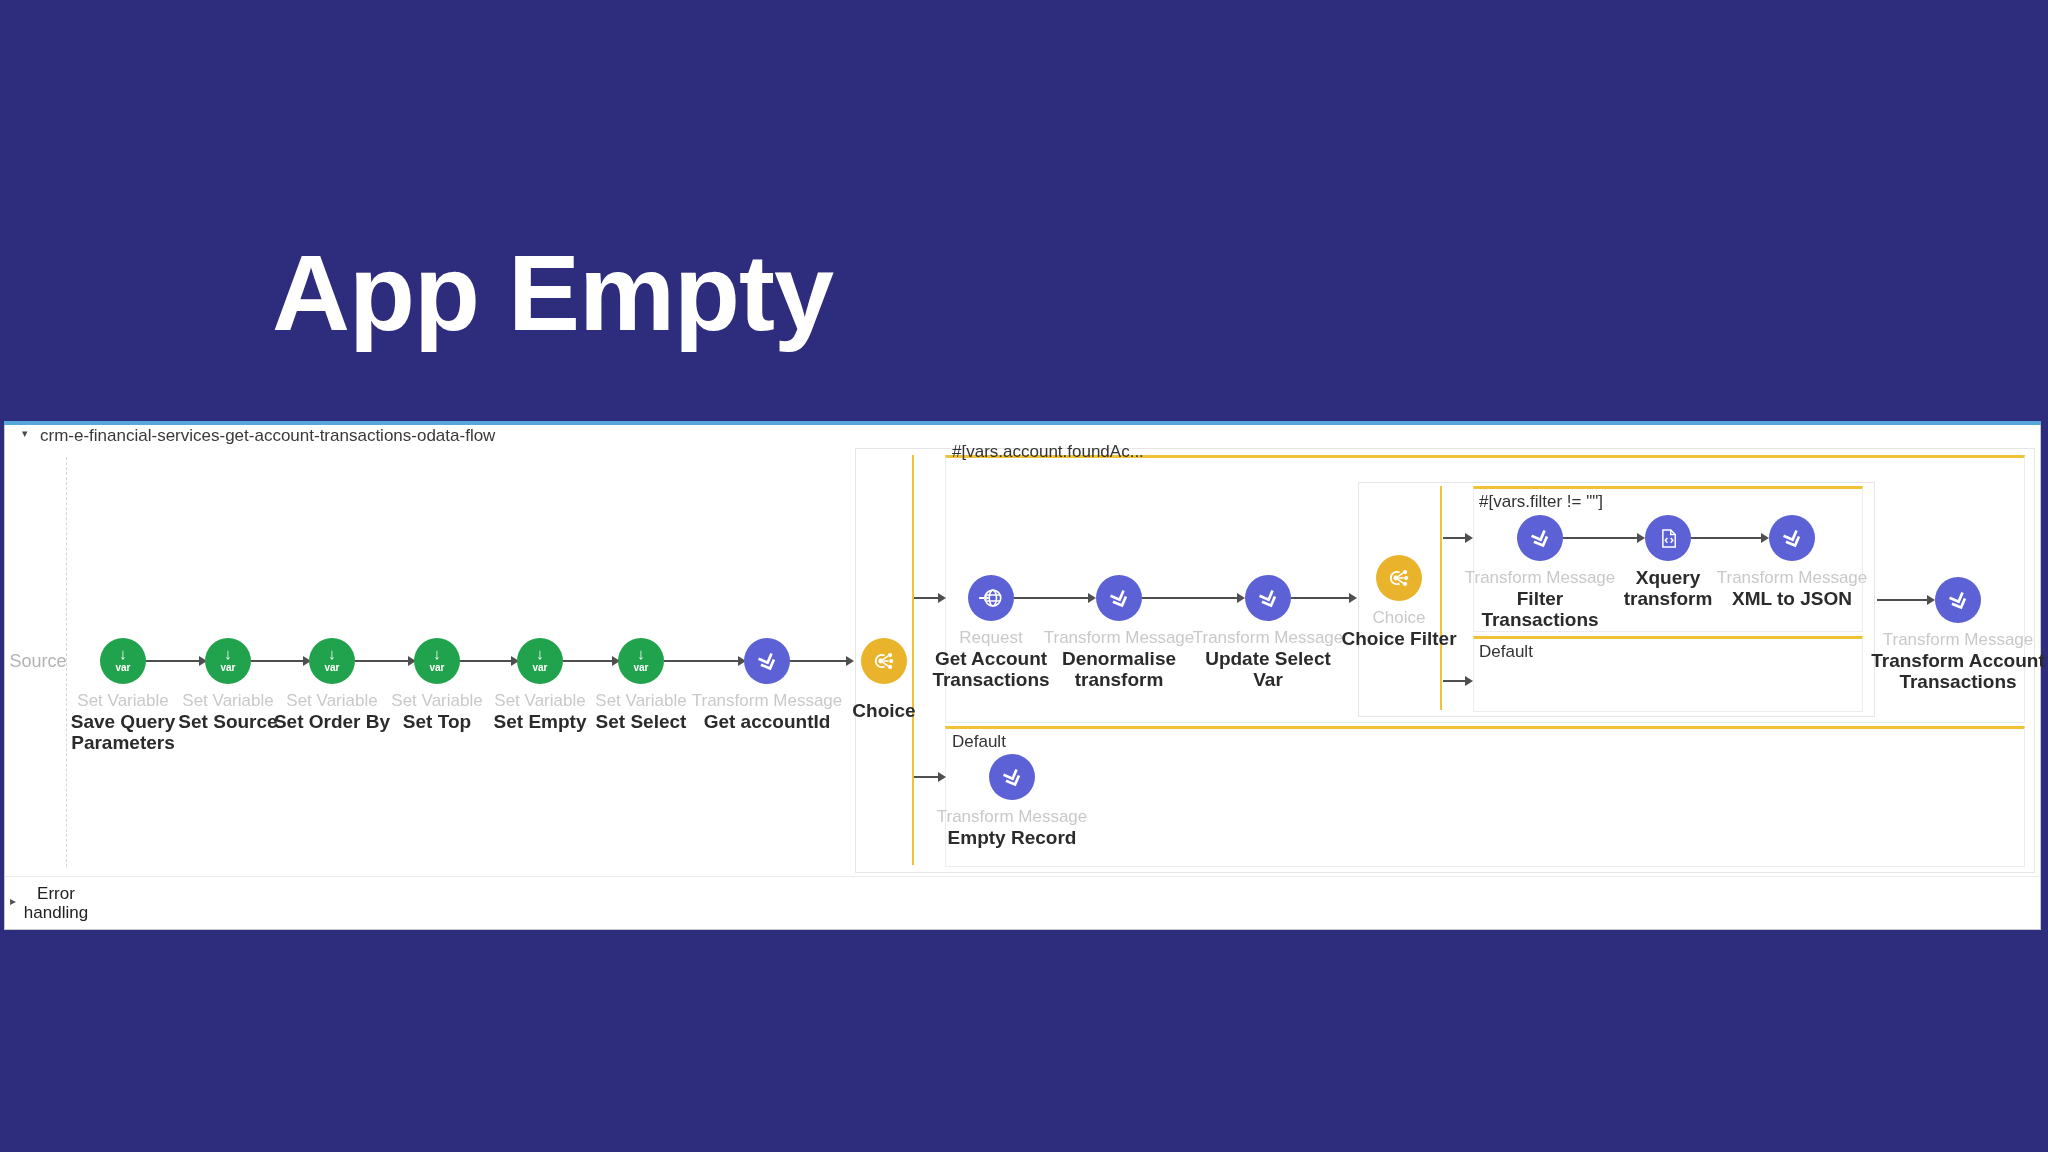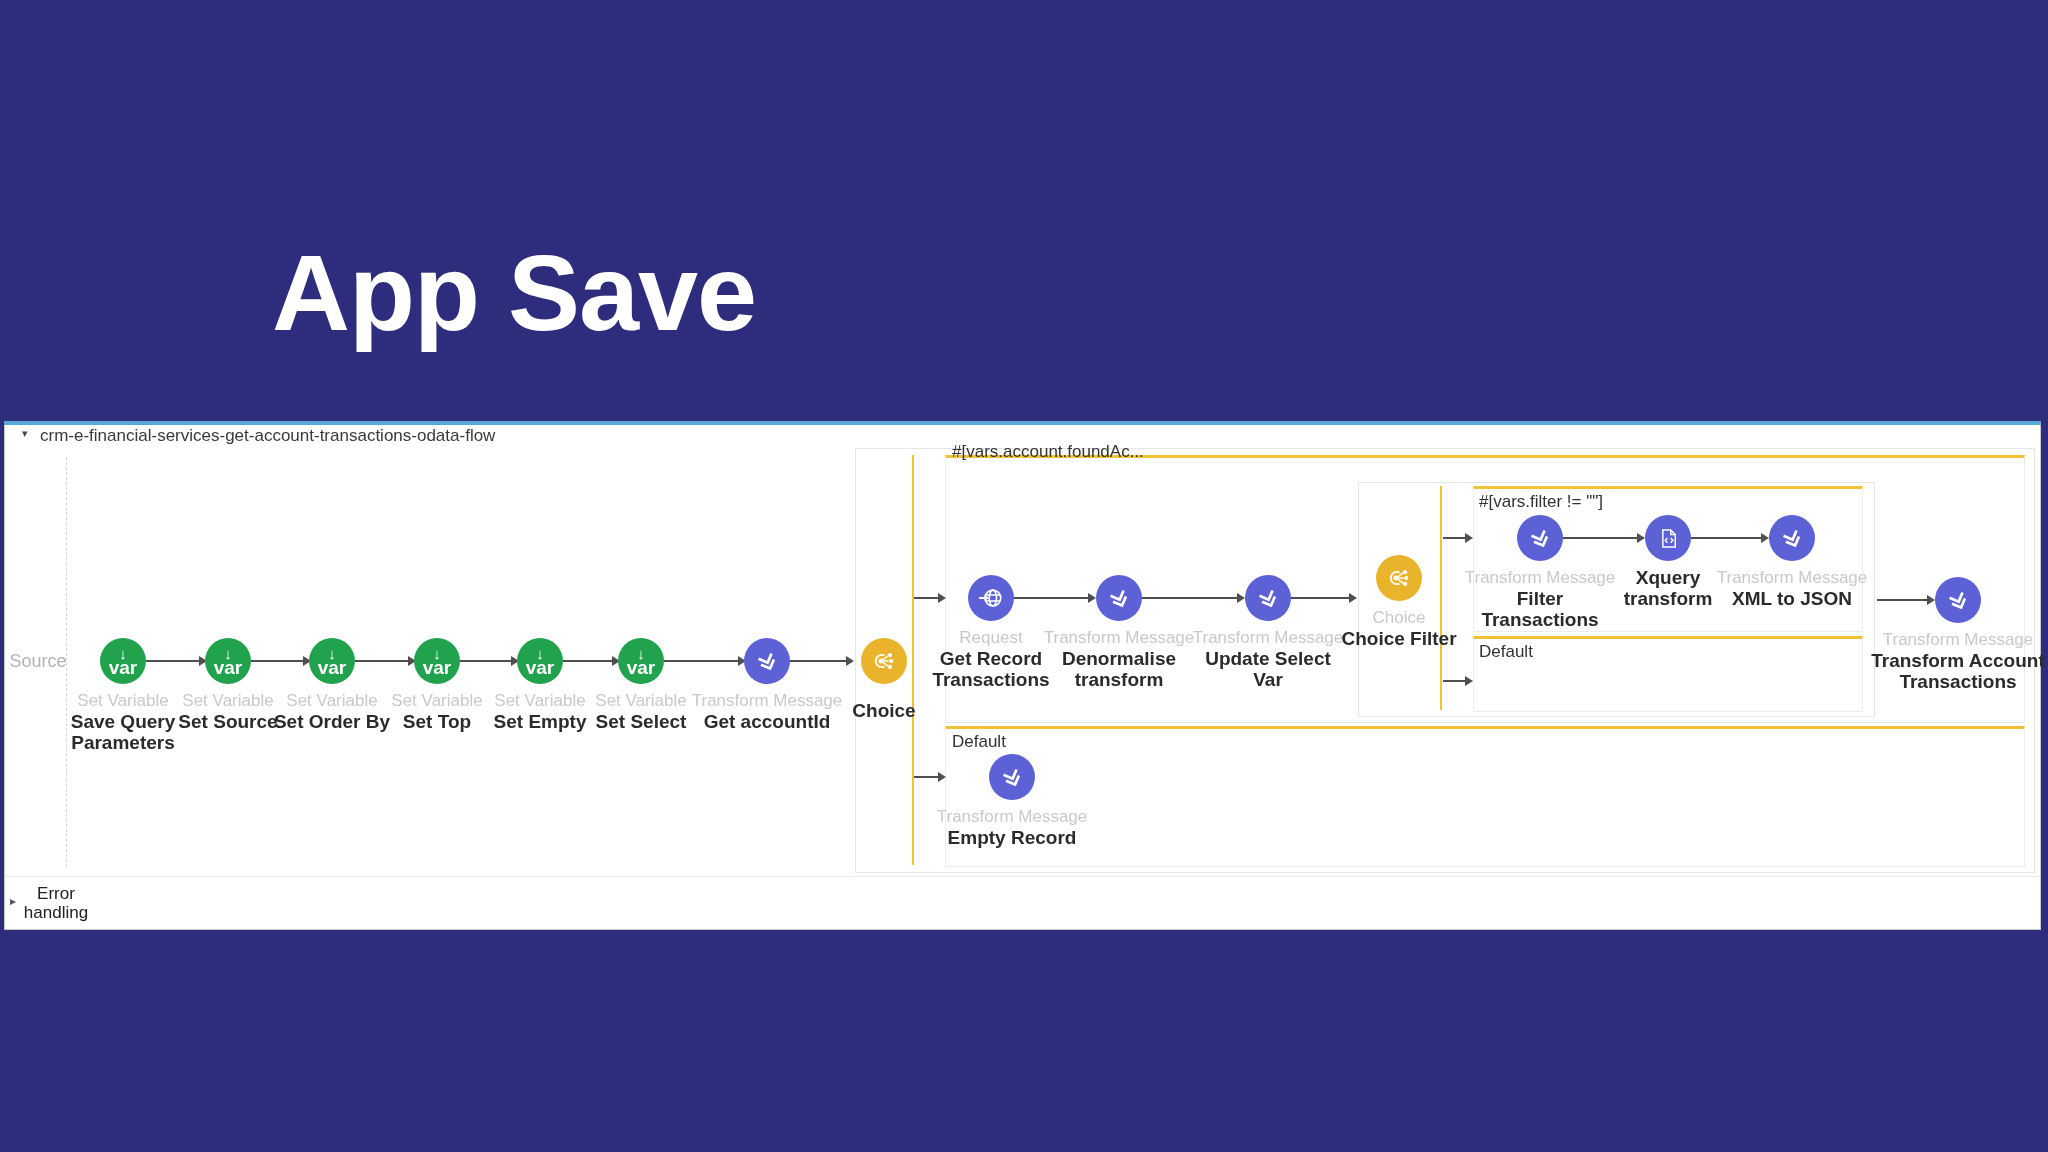--- a/index.html
+++ b/index.html
@@ -43,28 +43,28 @@
          display:flex;flex-direction:column;align-items:center;justify-content:center;}
   .circle.green{background:var(--green);}
   .circle.purple{background:var(--purple);}
   .circle.amber{background:var(--amber);}
   .ntype{font-size:17px;color:var(--type-gray);line-height:21px;margin-top:6px;}
   .nname{font-size:19px;color:var(--name-dark);line-height:21px;margin-top:0px;font-weight:bold;}
   .node.solo .nname{margin-top:16px;}
   .node.xq .nname{margin-top:6px;max-width:112px;margin-left:auto;margin-right:auto;}
   .node.narrow .nname{max-width:122px;margin-left:auto;margin-right:auto;}
   .var-arrow{color:#fff;font-size:15px;line-height:12px;font-weight:bold;}
-  .var-text{color:#fff;font-size:19px;font-weight:bold;line-height:15px;}
+  .var-text{color:#fff;font-size:10px;font-weight:bold;line-height:15px;}
 </style>
 </head>
 <body>
 
 <div class="stage">
 
-  <div class="slide-title">App Save</div>
+  <div class="slide-title">App Empty</div>
 
   <div class="panel"></div>
   <div class="panel-topbar"></div>
   <span class="flow-collapse">▾</span>
   <div class="flow-title">crm-e-financial-services-get-account-transactions-odata-flow</div>
   <div class="dashline"></div>
   <div class="source-label">Source</div>
 
   <div class="scope" style="left:855px;top:448px;width:1180px;height:425px;"></div>
   <div class="route" style="left:945px;top:455px;width:1080px;height:268px;"></div>
@@ -174,21 +174,21 @@
     <div class="circle purple">
       <svg viewBox="0 0 24 24" width="30" height="30" fill="none" stroke="#fff" stroke-width="1.3">
         <circle cx="13.5" cy="12" r="6.3"></circle>
         <ellipse cx="13.5" cy="12" rx="2.9" ry="6.3"></ellipse>
         <path d="M7.6 9.6 H19.4 M7.6 14.4 H19.4"></path>
         <path d="M2.5 12 H7.5" stroke-width="1.6"></path>
         <polygon points="6.8,9.8 10.6,12 6.8,14.2" fill="#fff" stroke="none"></polygon>
       </svg>
     </div>
     <div class="ntype">Request</div>
-    <div class="nname">Get Record Transactions</div>
+    <div class="nname">Get Account Transactions</div>
   </div>
   <div class="node narrow" style="left:1119px;top:575px;">
     <div class="circle purple">
       <svg viewBox="0 0 24 24" width="28" height="28" style="transform:rotate(-22deg)">
         <polyline points="6,7.5 12,13.5 18,7.5" stroke="#fff" stroke-width="2.3" fill="none"></polyline>
         <polyline points="6,13 12,19 18,13" stroke="#fff" stroke-width="2.3" fill="none"></polyline>
       </svg>
     </div>
     <div class="ntype">Transform Message</div>
     <div class="nname">Denormalise transform</div>

